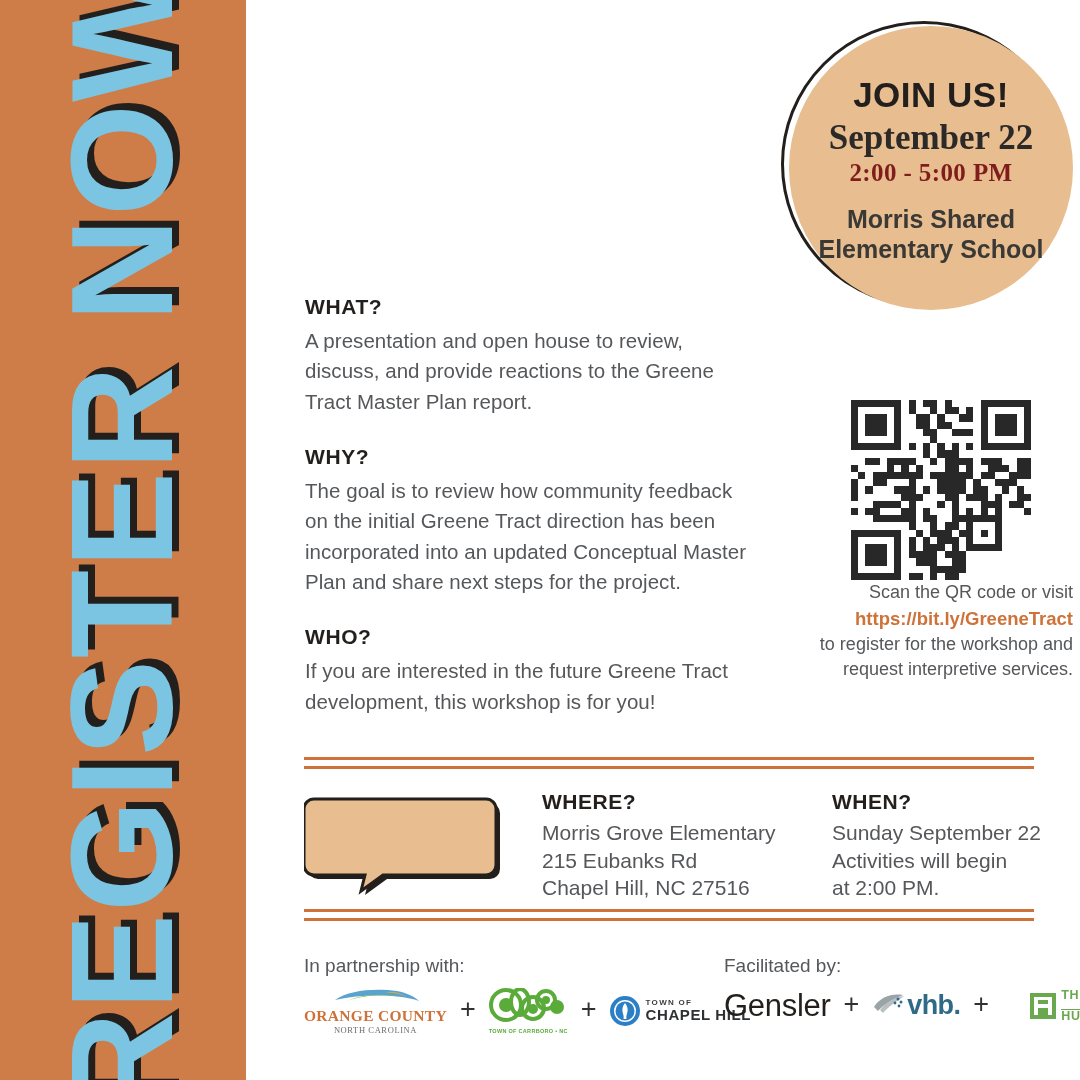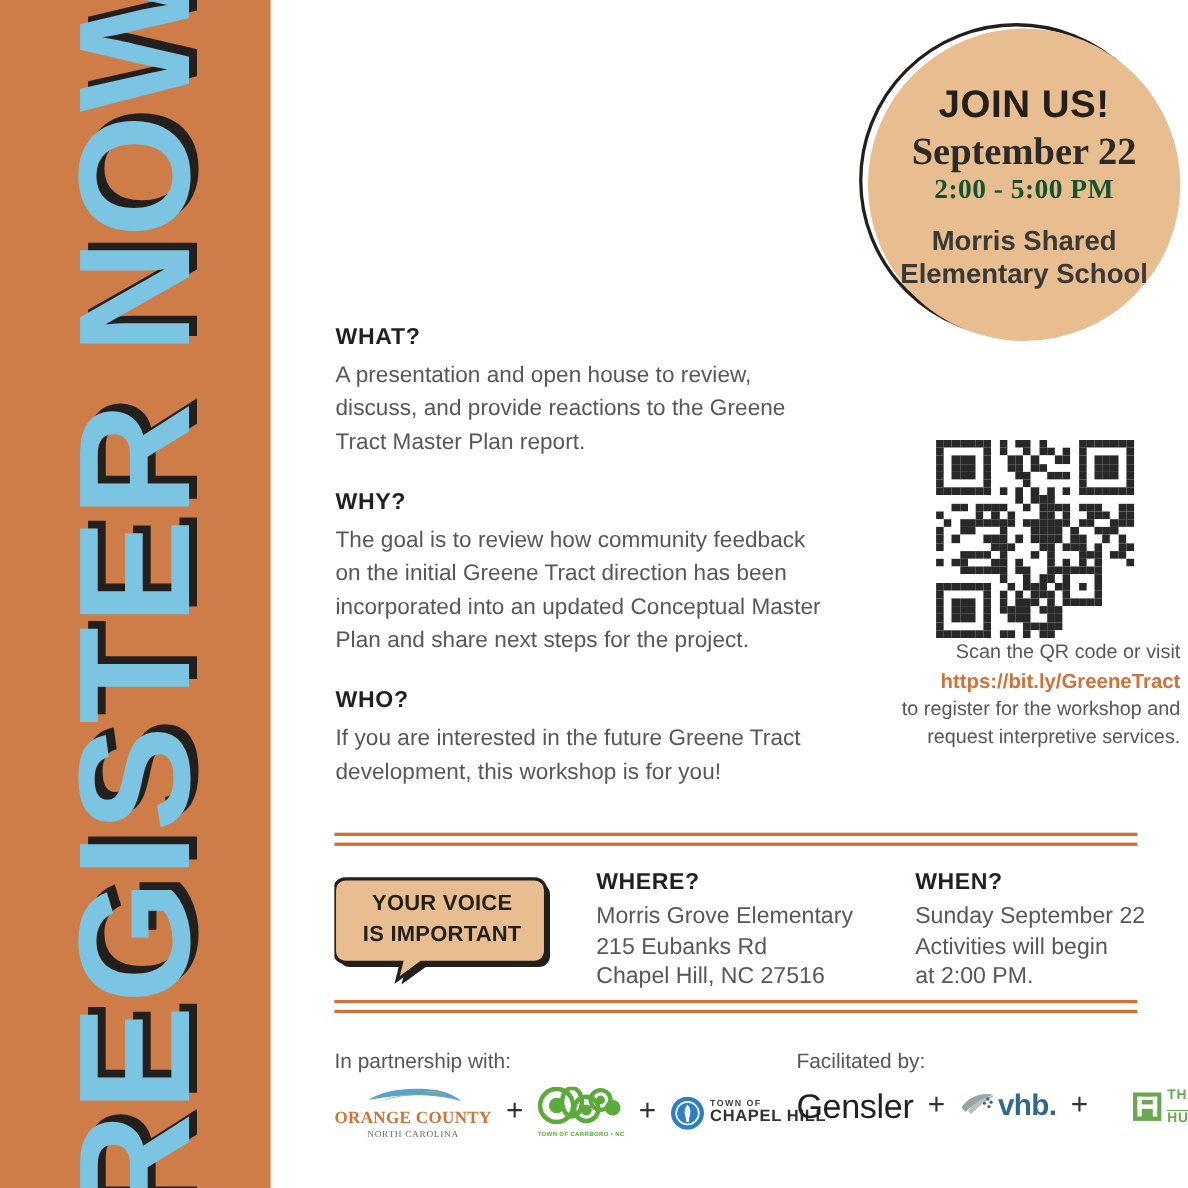--- a/index.html
+++ b/index.html
@@ -129,21 +129,21 @@
     font-weight: 700;
     font-size: 35px;
     color: #2c2a28;
     line-height: 1.1;
     margin-top: 5px;
   }
   .badge-time {
     font-family: "Liberation Serif", serif;
     font-weight: 700;
     font-size: 25px;
-    color: #14532d;
+    color: #7f1d1d;
     line-height: 1.1;
     margin-top: 1px;
     letter-spacing: 0.4px;
   }
   .badge-venue {
     font-size: 25px;
     font-weight: 700;
     color: #3a3936;
     line-height: 1.2;
     margin-top: 18px;
@@ -1063,24 +1063,20 @@
       <div class="rule"></div>
     </div>
 
     <div class="info-row">
 
       <div class="bubble">
         <svg width="200" height="108" viewBox="0 0 200 108">
           <path d="M14 16 h172 a10 10 0 0 1 10 10 v56 a10 10 0 0 1 -10 10 h-103 l-22 16 l4 -16 h-51 a10 10 0 0 1 -10 -10 v-56 a10 10 0 0 1 10 -10 z" fill="#231f1c"></path>
           <path d="M10 12 h172 a10 10 0 0 1 10 10 v56 a10 10 0 0 1 -10 10 h-103 l-22 16 l4 -16 h-51 a10 10 0 0 1 -10 -10 v-56 a10 10 0 0 1 10 -10 z" fill="#e8bd8f" stroke="#231f1c" stroke-width="3"></path>
         </svg>
-        <div class="bubble-text">
-          <div>YOUR VOICE</div>
-          <div>IS IMPORTANT</div>
-        </div>
       </div>
 
       <div class="info-col where">
         <div class="info-h">WHERE?</div>
         <div class="info-line">Morris Grove Elementary</div>
         <div class="info-line">215 Eubanks Rd</div>
         <div class="info-line">Chapel Hill, NC 27516</div>
       </div>
 
       <div class="info-col when">

